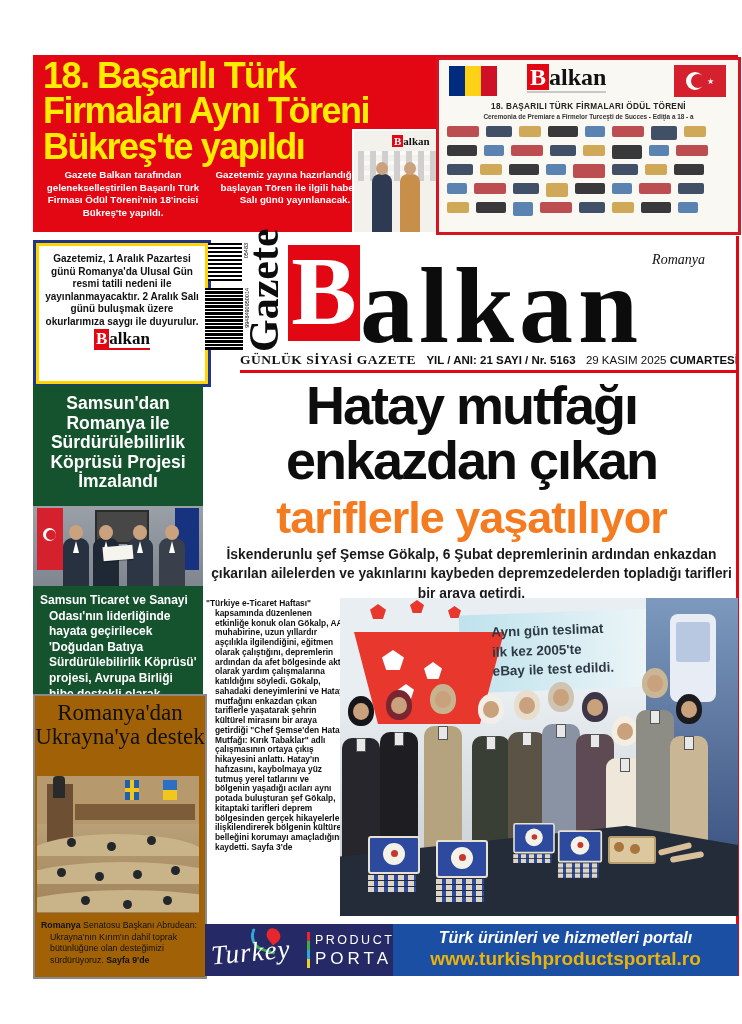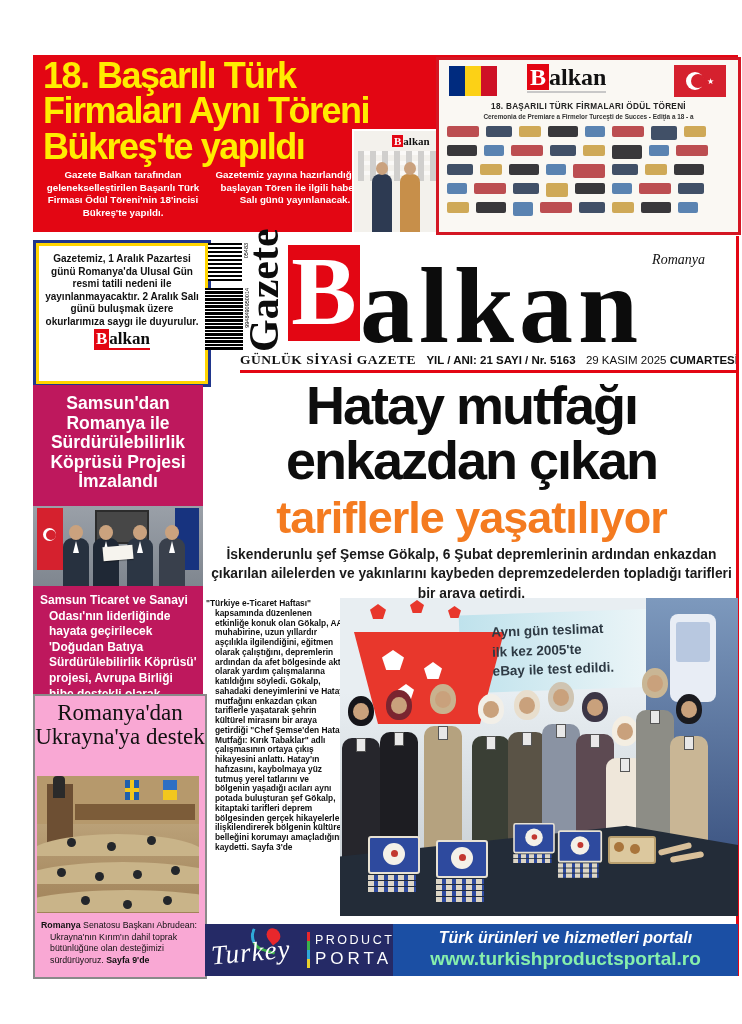--- a/index.html
+++ b/index.html
@@ -83,35 +83,35 @@
 
   
   .story-h{left:203px;top:378px;width:537px;text-align:center;font-weight:800;color:#0d0d0d;
            font-size:54px;line-height:1.02;letter-spacing:-2px;}
   .story-h3{left:203px;top:492px;width:537px;text-align:center;font-weight:800;color:#f47b20;
             font-size:45px;letter-spacing:-1px;}
   .story-sub{left:205px;top:545px;width:533px;text-align:center;font-size:13.8px;font-weight:bold;
              color:#1a1a1a;line-height:1.4;}
 
   
-  .samsun{left:33px;top:385px;width:170px;height:345px;background:#be185d;color:#fff;}
+  .samsun{left:33px;top:385px;width:170px;height:345px;background:#14532d;color:#fff;}
   .samsun-h{padding:9px 5px 0;font-size:17.5px;font-weight:800;text-align:center;line-height:1.12;}
   .samsun-photo{position:absolute;left:0;top:121px;width:170px;height:80px;background:linear-gradient(#9aa0a8,#7f868f);overflow:hidden;}
   .frame{position:absolute;left:62px;top:4px;width:50px;height:30px;background:#474747;border:2px solid #2c2c2c;}
   .sflag-tr{position:absolute;left:4px;top:2px;width:26px;height:62px;background:#d5212e;}
   .sflag-tr::before{content:"";position:absolute;left:6px;top:20px;width:13px;height:13px;border-radius:50%;background:#fff;}
   .sflag-tr::after{content:"";position:absolute;left:9px;top:21.5px;width:10px;height:10px;border-radius:50%;background:#d5212e;}
   .sflag-eu{position:absolute;right:4px;top:2px;width:24px;height:62px;background:#17337f;}
   .man{position:absolute;bottom:0;width:26px;height:48px;border-radius:9px 9px 0 0;}
   .man::before{content:"";position:absolute;top:-13px;left:6px;width:14px;height:15px;border-radius:50%;background:#caa27e;}
   .man::after{content:"";position:absolute;top:3px;left:10px;width:6px;height:12px;background:#fff;clip-path:polygon(50% 0,0 100%,100% 100%);}
   .cert{position:absolute;left:70px;bottom:26px;width:30px;height:14px;background:#f6f4ee;transform:rotate(-5deg);box-shadow:0 1px 1px rgba(0,0,0,.4);}
   .samsun-cap{position:absolute;left:7px;top:208px;right:4px;font-size:12px;font-weight:bold;line-height:1.3;}
 
-  .ukr{left:33px;top:694px;width:170px;height:281px;border:2px solid #8a8a8a;background:#f9a8d4;}
+  .ukr{left:33px;top:694px;width:170px;height:281px;border:2px solid #8a8a8a;background:#a16207;}
   .ukr-h{margin-top:5px;text-align:center;font-family:"Liberation Serif",serif;font-size:23px;
          line-height:1.05;color:#111;}
   .ukr-photo{position:absolute;left:2px;top:80px;width:162px;height:137px;background:linear-gradient(#c8b188,#a08259);overflow:hidden;}
   .hall-wall{position:absolute;left:0;top:0;width:100%;height:48px;background:#b6996c;}
   .podium{position:absolute;left:10px;top:8px;width:26px;height:60px;background:#6d4f33;}
   .speaker{position:absolute;left:16px;top:0;width:12px;height:22px;background:#2a2a2a;border-radius:4px 4px 0 0;}
   .speaker::before{content:"";position:absolute;top:-8px;left:2.5px;width:7px;height:8px;border-radius:50%;background:#caa27e;}
   .deskrow{position:absolute;left:38px;top:28px;width:120px;height:16px;background:#7c5c39;}
   .flag-a{position:absolute;left:88px;top:4px;width:14px;height:20px;background:#1f5fae;}
   .flag-a::before{content:"";position:absolute;left:5px;top:0;width:4px;height:100%;background:#f2c71d;}
@@ -164,21 +164,21 @@
   .swoosh{position:absolute;left:44px;top:8px;width:26px;height:16px;border-left:3px solid #2fa8d8;
           border-bottom:3px solid #3bb04a;border-radius:0 0 0 16px;transform:rotate(18deg);}
   .bb-turkey{position:absolute;left:6px;top:13px;font-family:"Liberation Serif",serif;font-style:italic;
              font-size:27px;color:#fff;transform:rotate(-5deg);letter-spacing:1px;}
   .bb-sep{position:absolute;left:102px;top:8px;width:3px;height:36px;
           background:linear-gradient(#e8272c 0 25%,#3bb04a 25% 50%,#2fa8d8 50% 75%,#e8d12c 75% 100%);}
   .bb-products{position:absolute;left:110px;top:9px;font-size:12.5px;color:#fff;letter-spacing:2.5px;}
   .bb-portal{position:absolute;left:110px;top:25px;font-size:17px;color:#fff;letter-spacing:4px;}
   .bb-right{flex:1;background:#1b4fa4;text-align:center;color:#fff;padding-top:4px;}
   .bb-line1{font-size:16px;font-weight:800;line-height:1.25;font-style:italic;}
-  .bb-url{font-size:19px;font-weight:800;color:#86efac;line-height:1.15;}
+  .bb-url{font-size:19px;font-weight:800;color:#eab308;line-height:1.15;}
 </style>
 </head>
 <body>
 
 <div id="page">
 
   <div class="abs top-banner">
     <div class="tb-head">
       <div>18. Başarılı Türk</div>
       <div>Firmaları Aynı Töreni</div>

